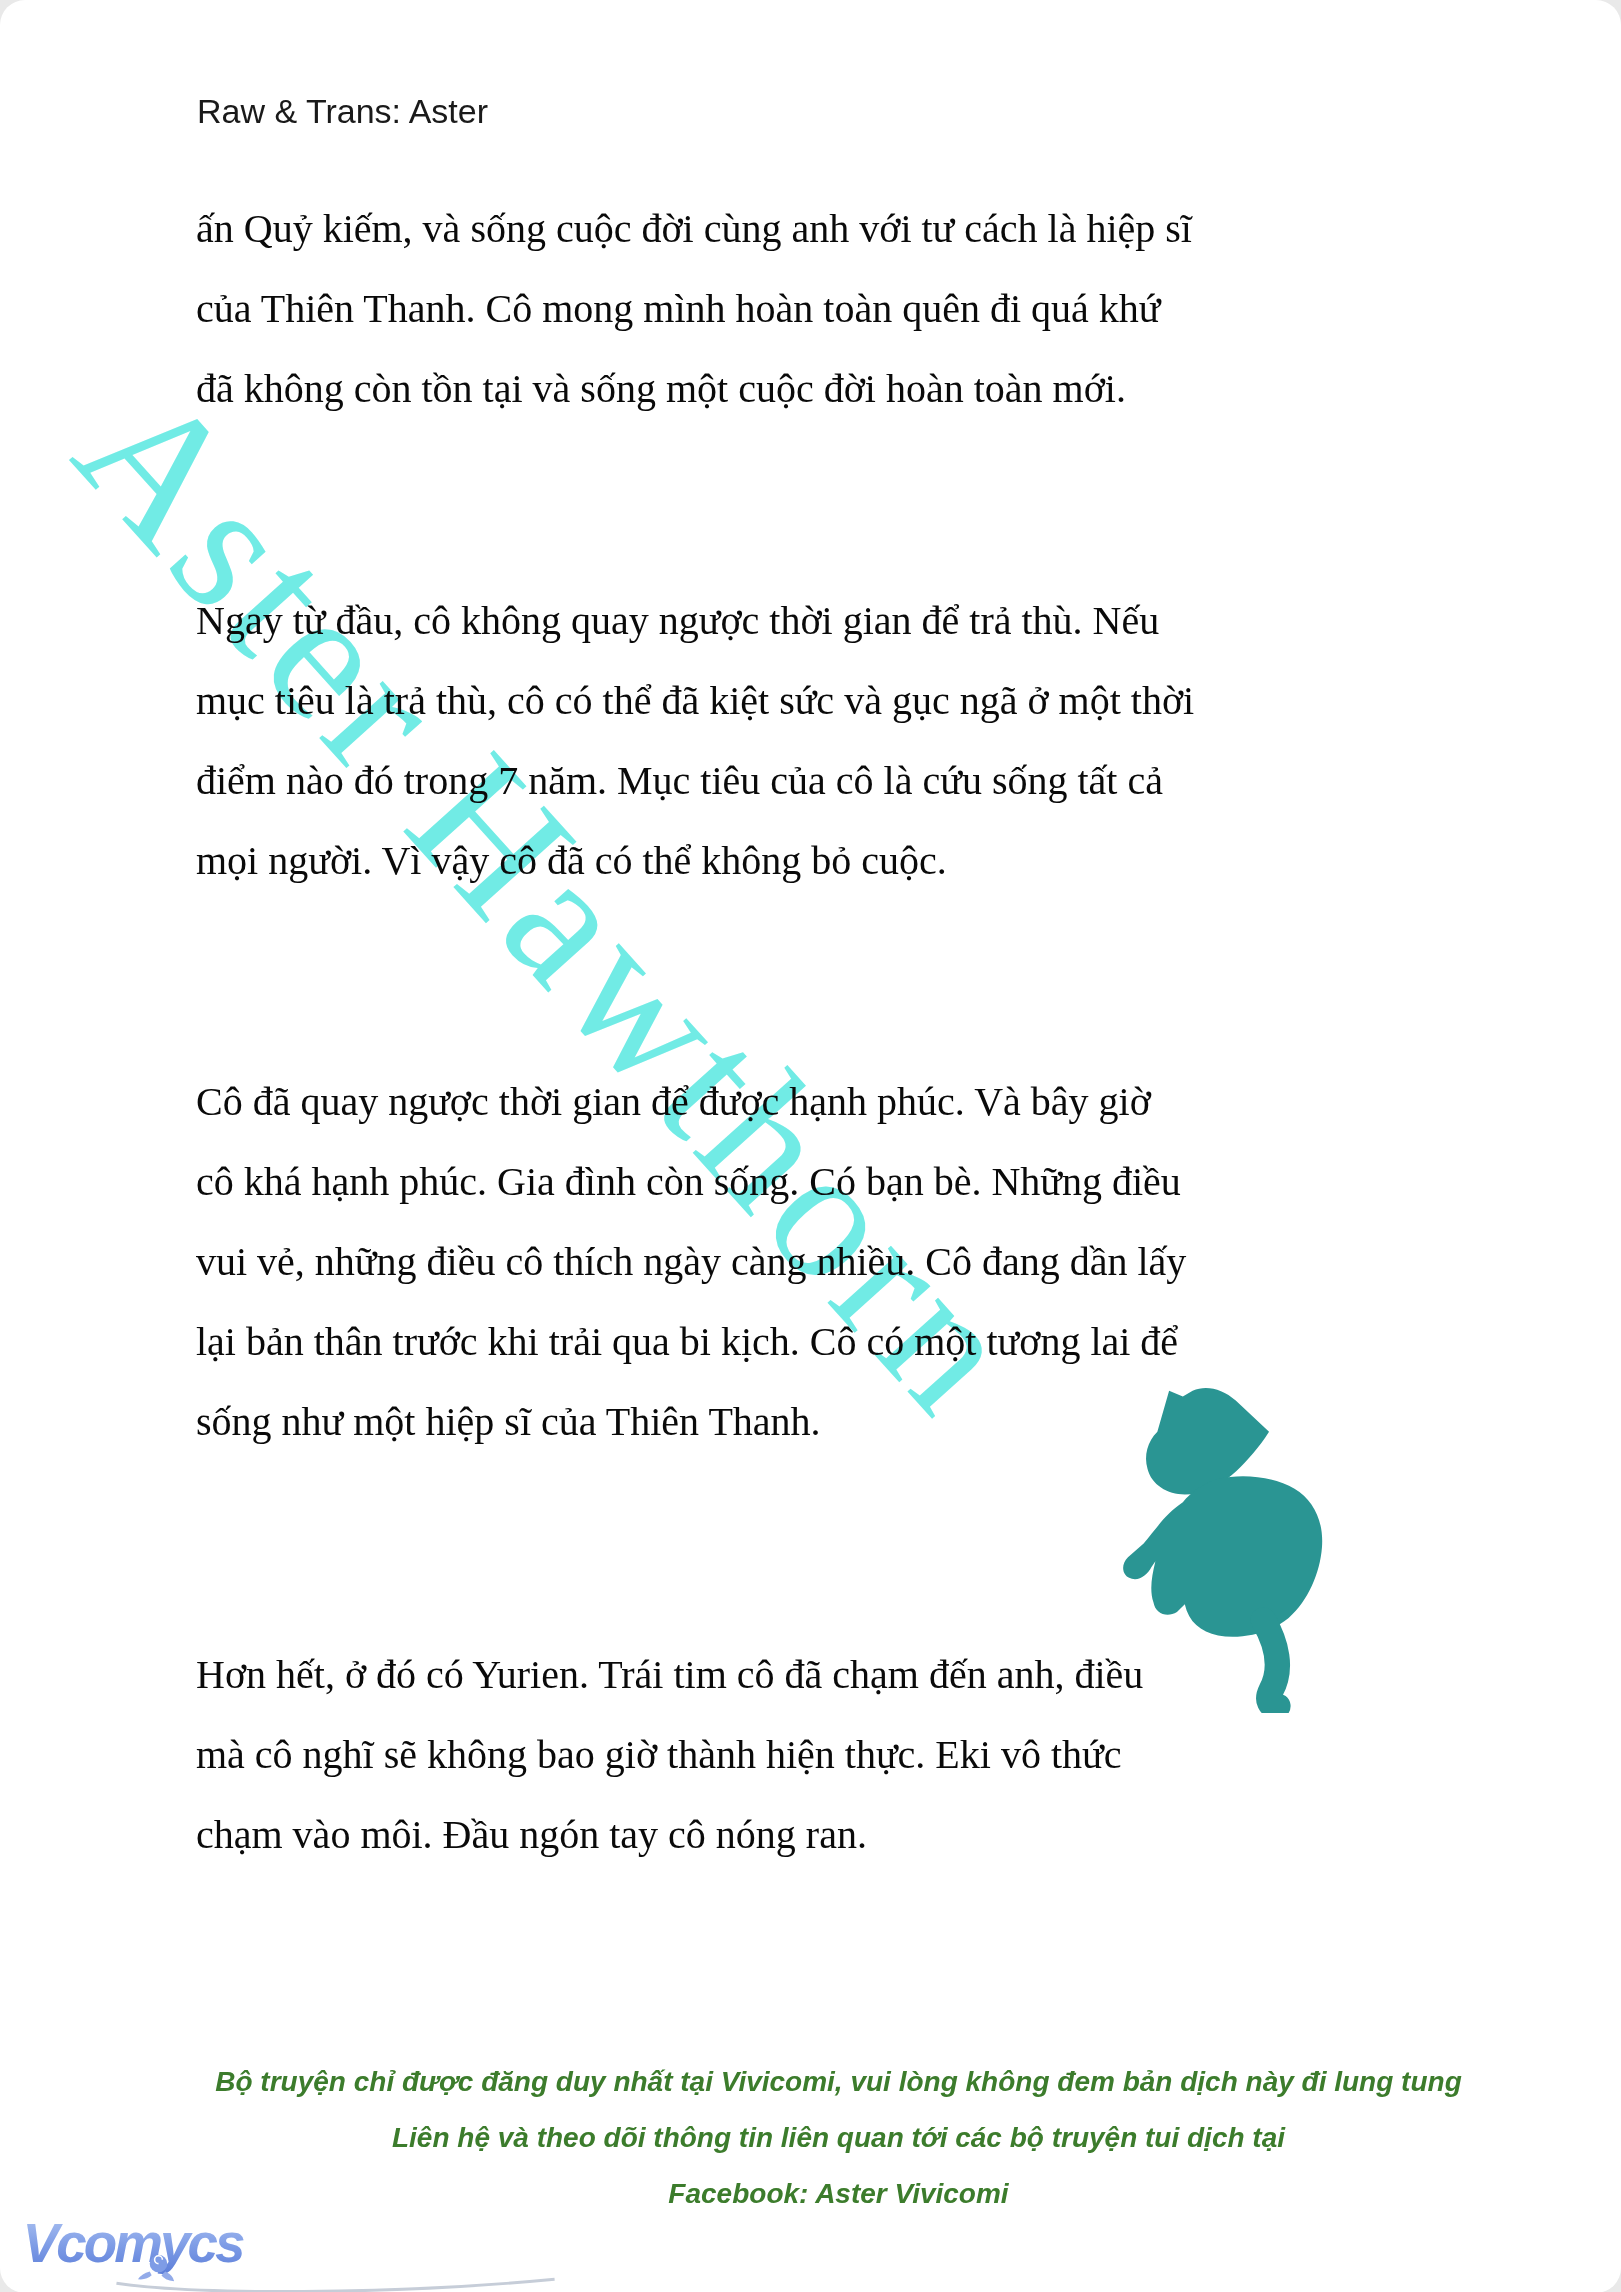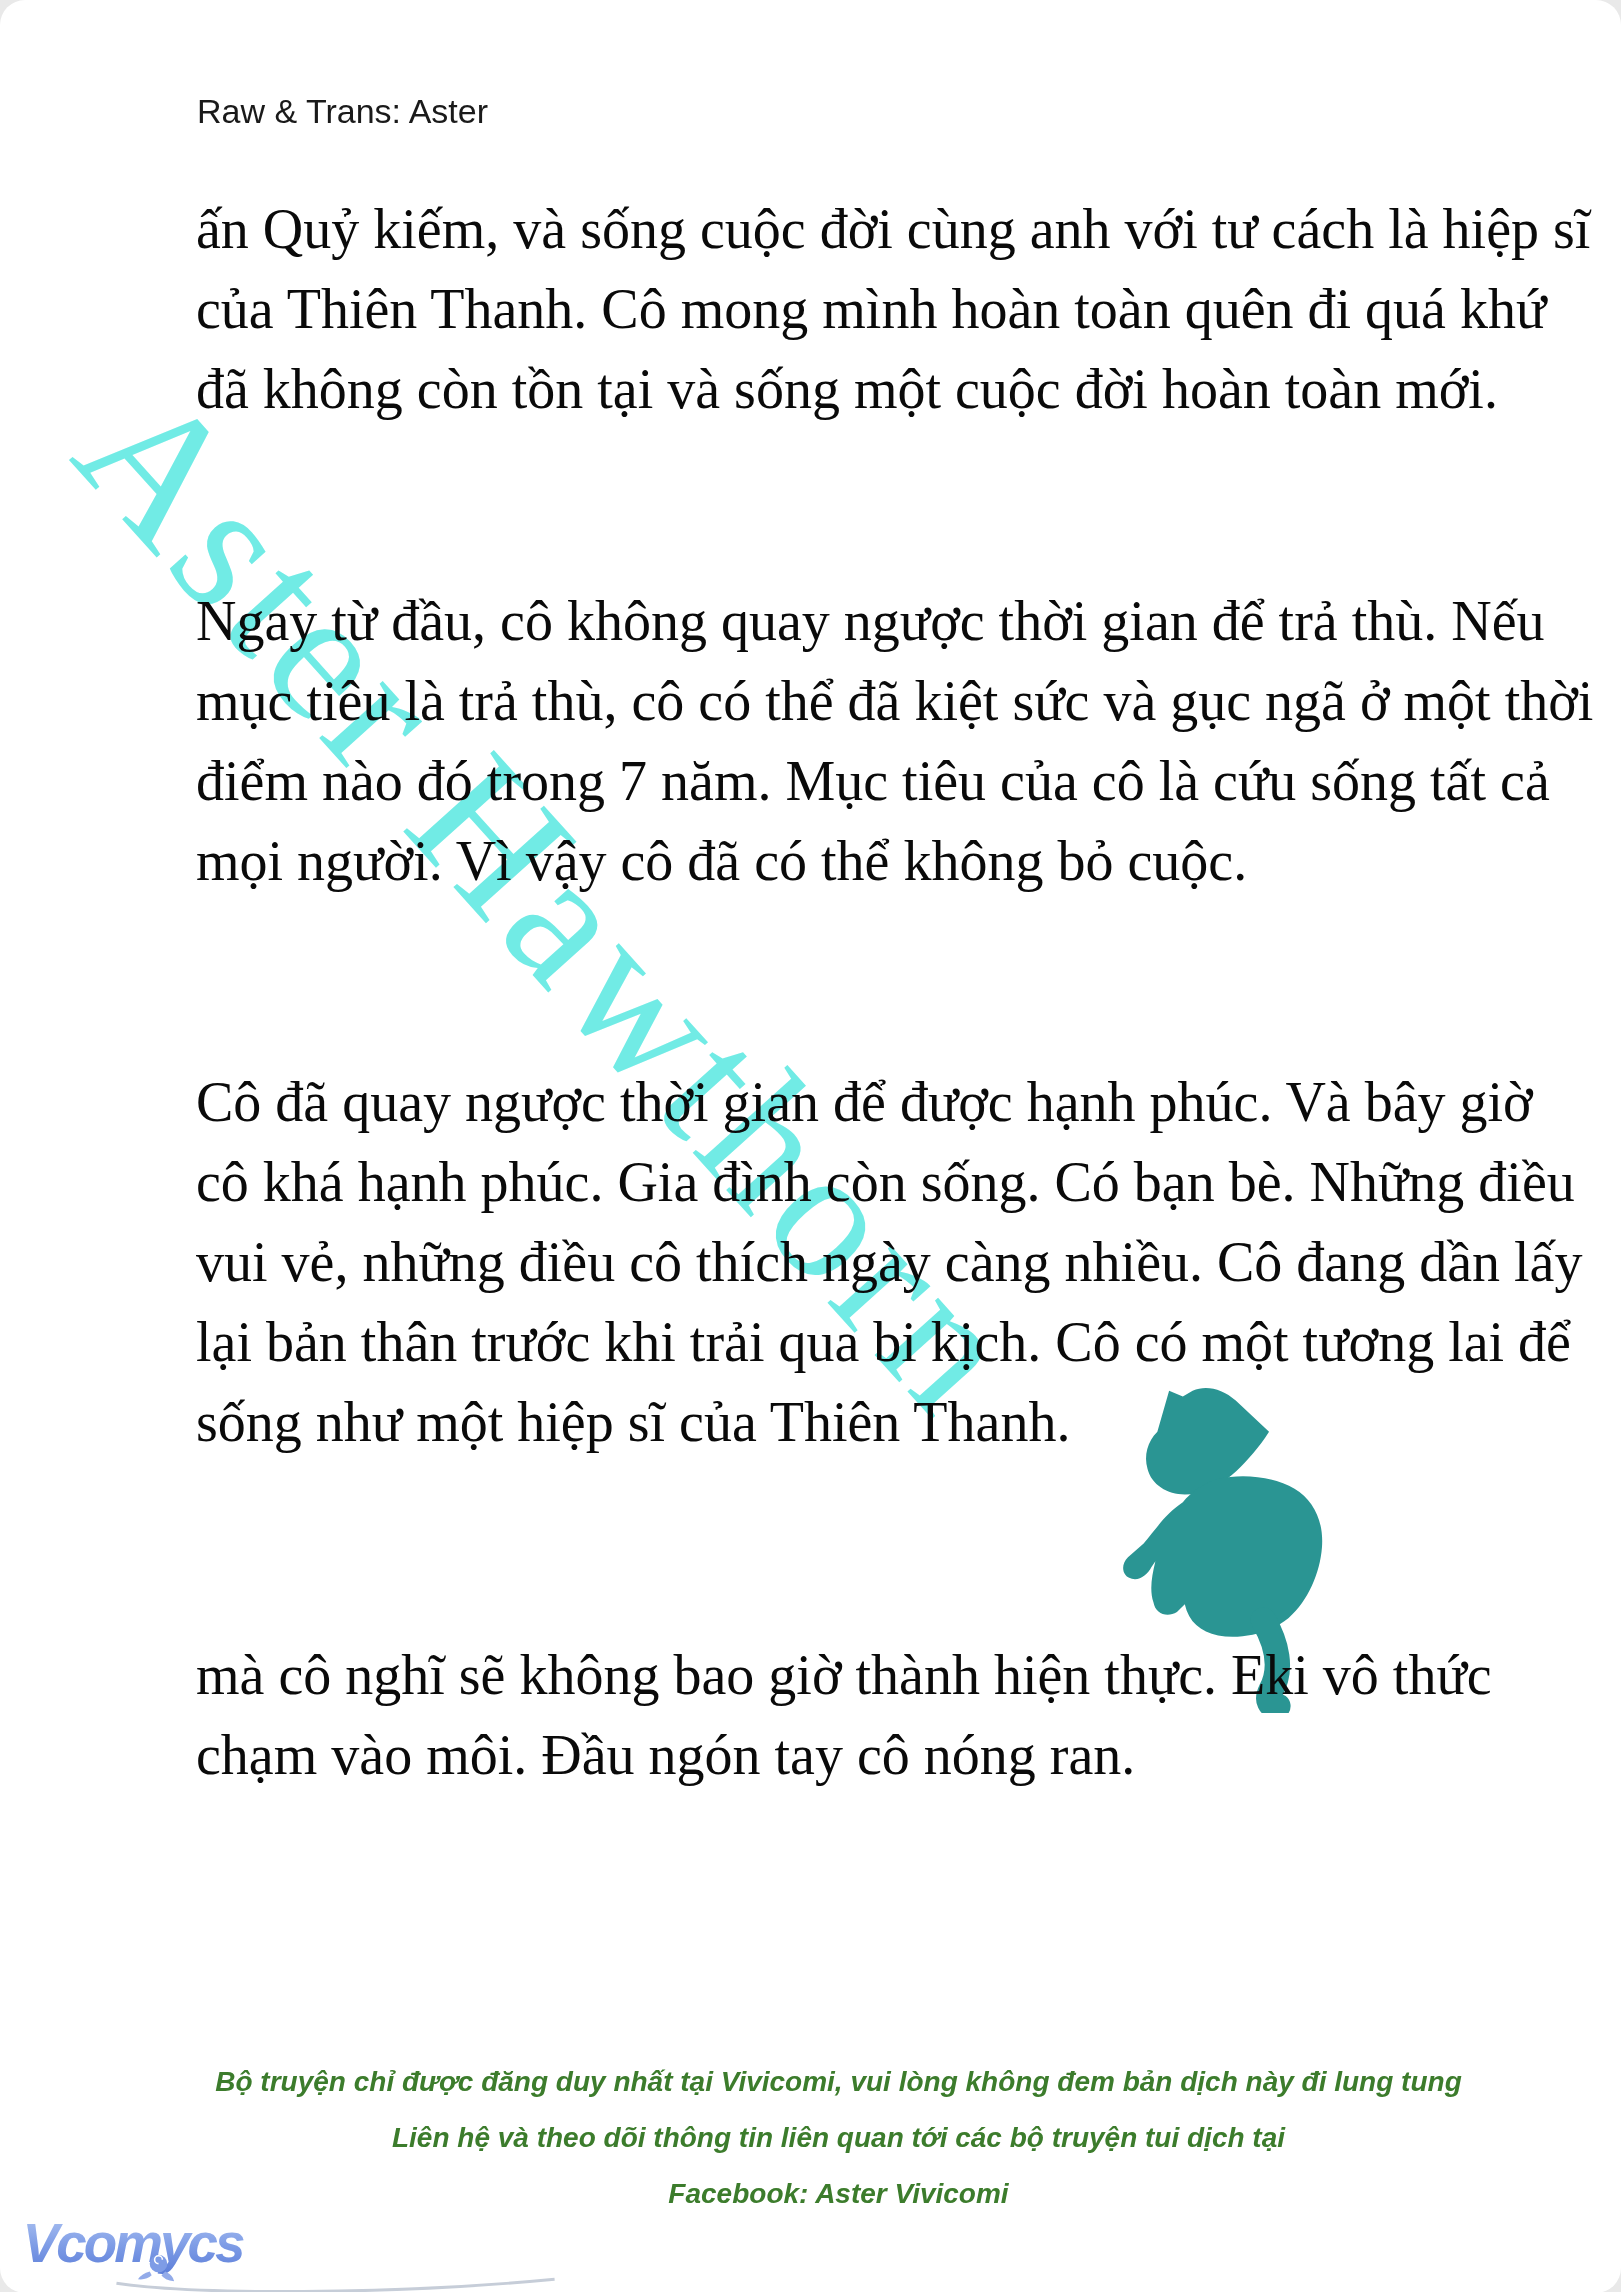--- a/index.html
+++ b/index.html
@@ -23,21 +23,21 @@
     font-family:"Liberation Serif",serif;
     font-size:186px;letter-spacing:7.8px;
     color:#4ee7df;opacity:.8;
     transform:rotate(48deg);transform-origin:0 0;
     white-space:nowrap;z-index:1;
     pointer-events:none;
   }
   .story{position:absolute;left:0;top:0;width:100%;height:100%;z-index:2;}
   .para{position:absolute;left:196px;}
   .para .line{
-    font-size:56px;line-height:80px;
+    font-size:40px;line-height:80px;
     white-space:nowrap;
   }
   .p1{top:189px}.p2{top:581px}.p3{top:1062px}.p4{top:1635px}
   .cat-svg{position:absolute;left:1120px;top:1375px;width:206px;height:338px;z-index:1;}
   .footer{
     position:absolute;left:0;top:2054px;width:1621px;
     text-align:center;z-index:2;
     font-family:"Liberation Sans",sans-serif;
     font-style:italic;font-weight:bold;
     font-size:28px;line-height:56px;
@@ -86,20 +86,21 @@
       <div class="line">mọi người. Vì vậy cô đã có thể không bỏ cuộc.</div>
     </div>
     <div class="para p3">
       <div class="line">Cô đã quay ngược thời gian để được hạnh phúc. Và bây giờ</div>
       <div class="line">cô khá hạnh phúc. Gia đình còn sống. Có bạn bè. Những điều</div>
       <div class="line">vui vẻ, những điều cô thích ngày càng nhiều. Cô đang dần lấy</div>
       <div class="line">lại bản thân trước khi trải qua bi kịch. Cô có một tương lai để</div>
       <div class="line">sống như một hiệp sĩ của Thiên Thanh.</div>
     </div>
     <div class="para p4">
+      <div class="line">Hơn hết, ở đó có Yurien. Trái tim cô đã chạm đến anh, điều</div>
       <div class="line">mà cô nghĩ sẽ không bao giờ thành hiện thực. Eki vô thức</div>
       <div class="line">chạm vào môi. Đầu ngón tay cô nóng ran.</div>
     </div>
   </div>
 
   <div class="footer">
     <div>Bộ truyện chỉ được đăng duy nhất tại Vivicomi, vui lòng không đem bản dịch này đi lung tung</div>
     <div>Liên hệ và theo dõi thông tin liên quan tới các bộ truyện tui dịch tại</div>
     <div>Facebook: Aster Vivicomi</div>
   </div>

